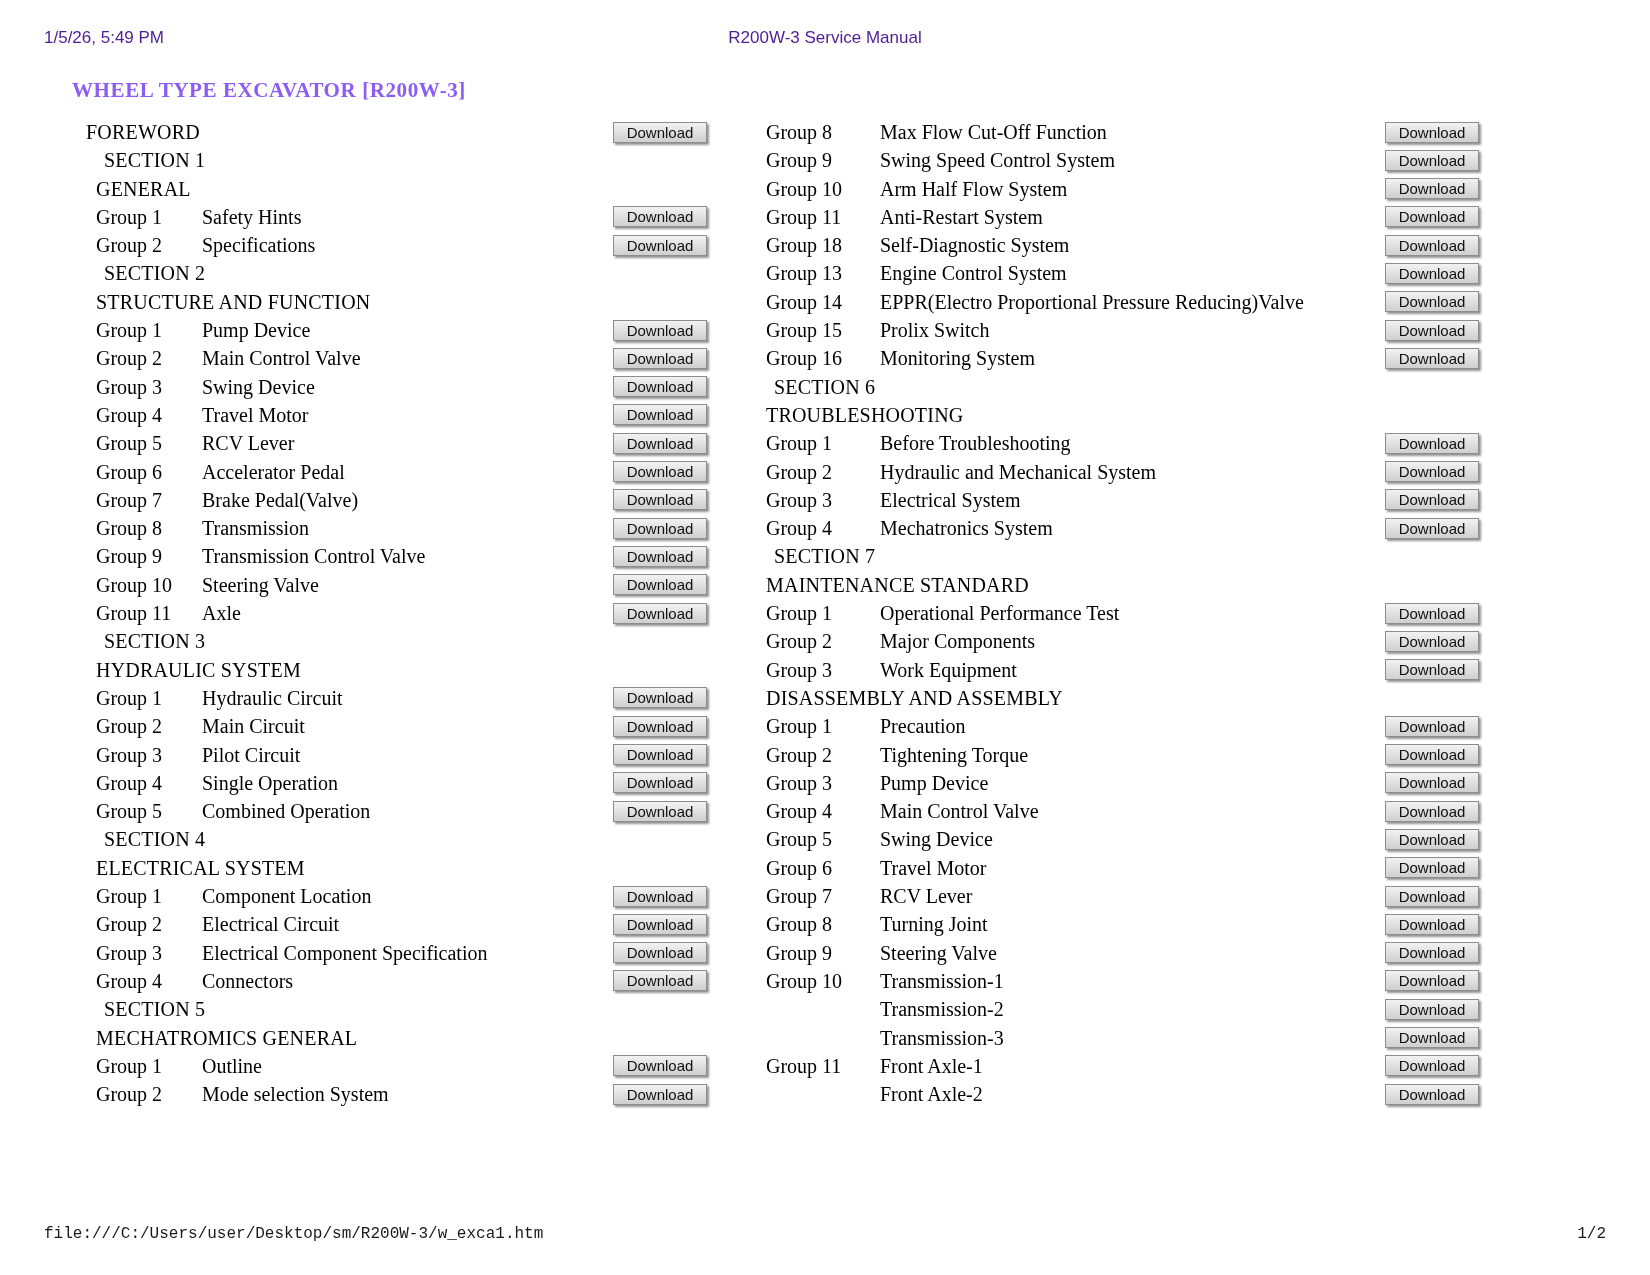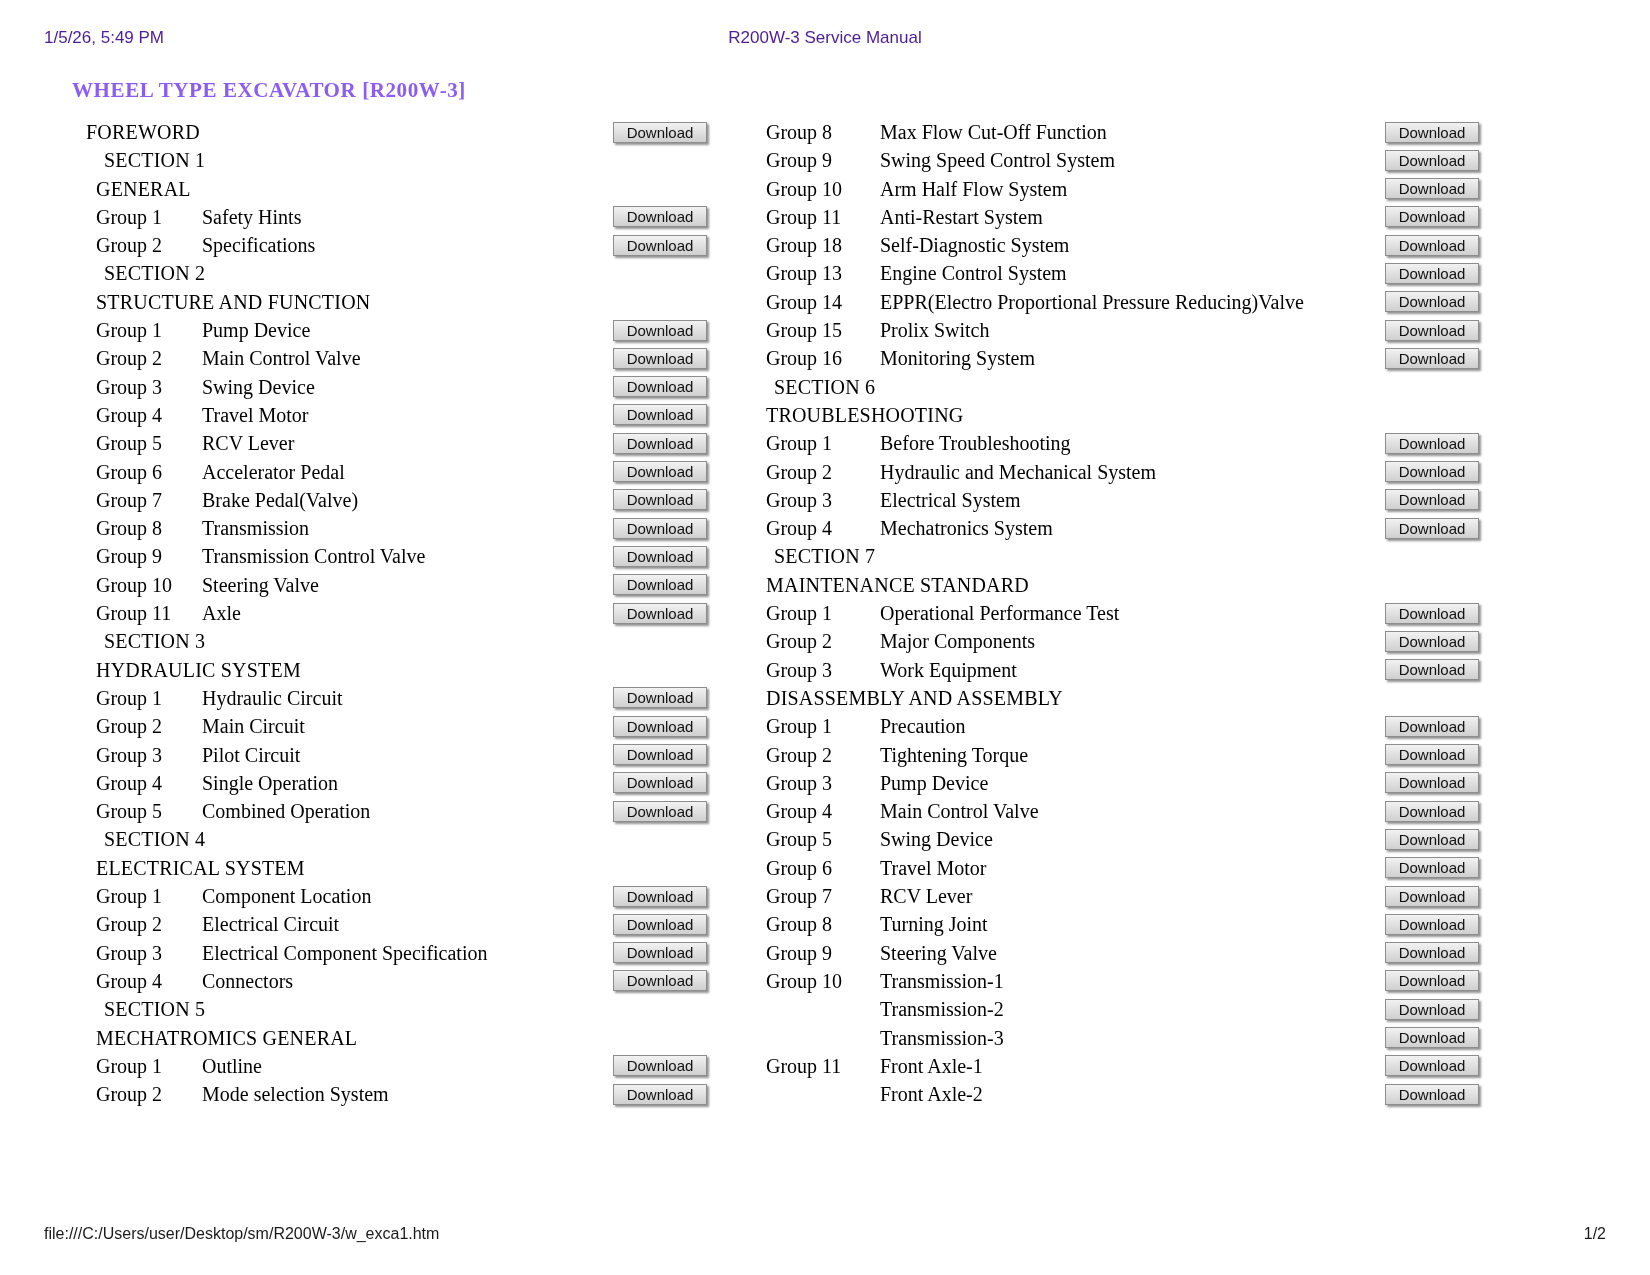--- a/index.html
+++ b/index.html
@@ -42,21 +42,21 @@
     white-space: nowrap;
   }
 
   
   .print-footer {
     position: absolute;
     bottom: 28px;
     left: 0;
     width: 1650px;
     height: 22px;
-    font-family: Liberation Sans, sans-serif;
+    font-family: Liberation Mono, monospace;
     font-size: 16px;
     color: #1a1a1a;
   }
   .print-footer .pf-url {
     position: absolute;
     left: 44px;
     top: 0;
     white-space: nowrap;
   }
   .print-footer .pf-page {

